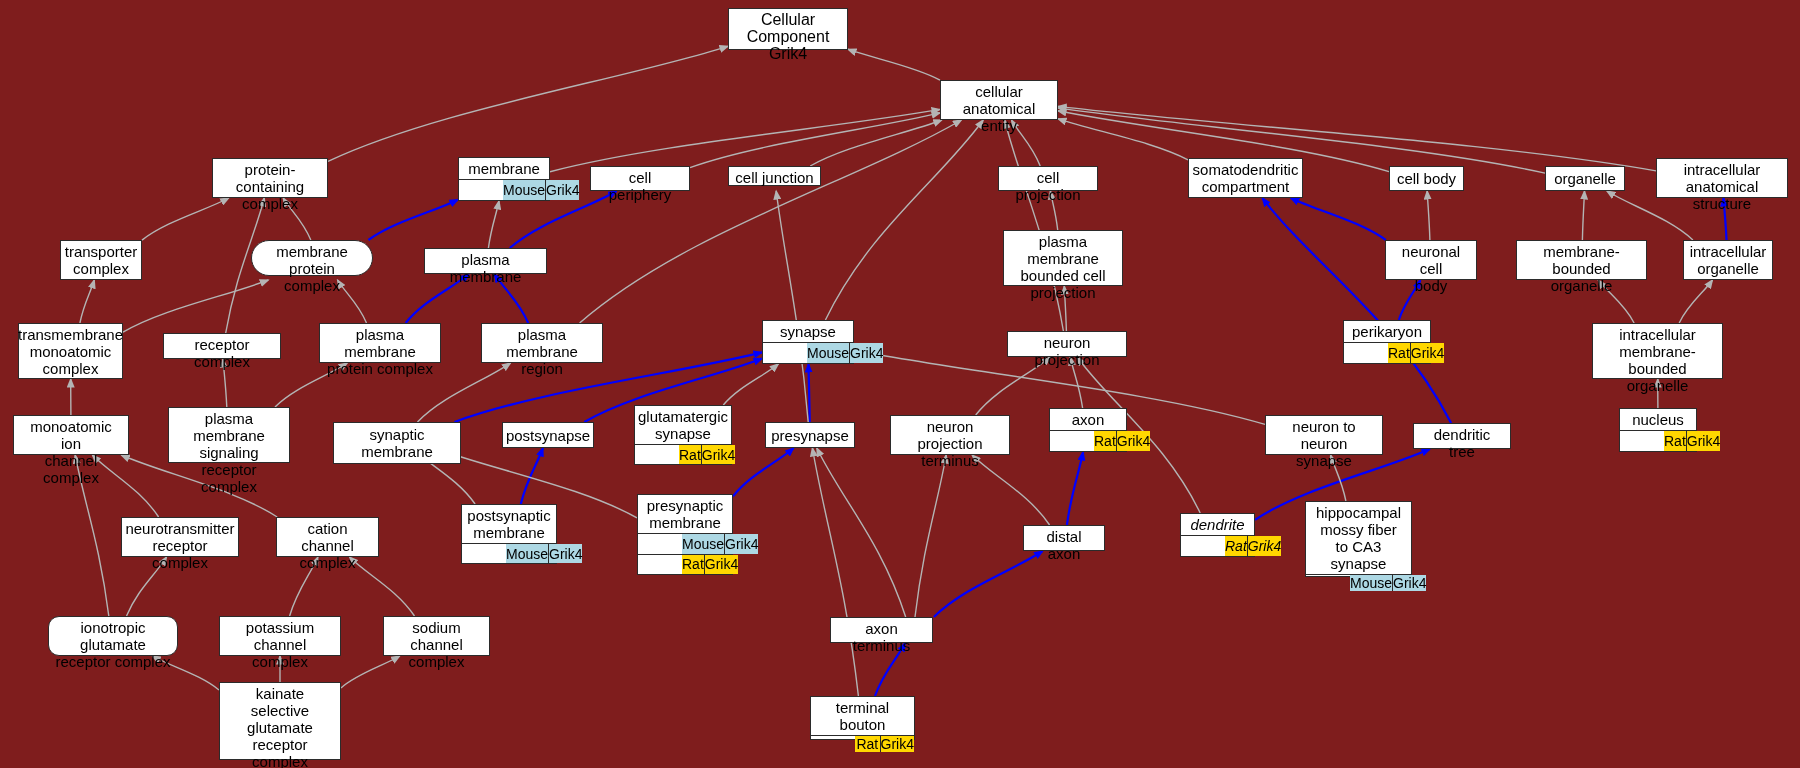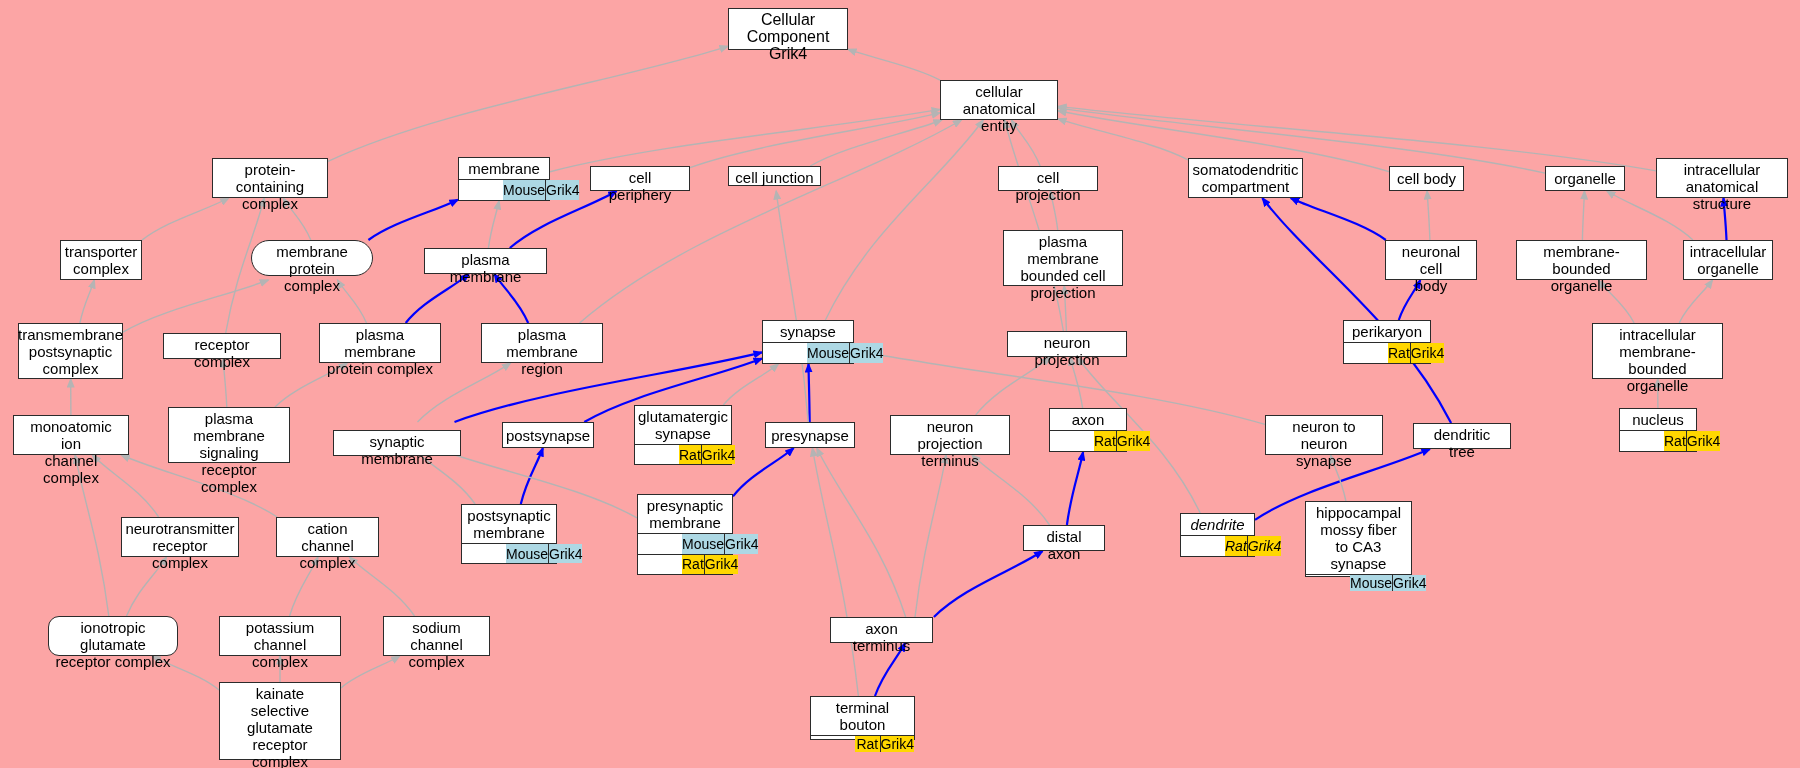--- a/index.html
+++ b/index.html
@@ -1,16 +1,16 @@
 <!DOCTYPE html>
 <html><head>
 <meta charset="utf-8">
 <style>
   html,body{margin:0;padding:0;background:#ffffff;}
-  #stage{position:relative;width:1800px;height:768px;background:#fca5a5;
+  #stage{position:relative;width:1800px;height:768px;background:#7f1d1d;
          font-family:"Liberation Sans","DejaVu Sans",sans-serif;overflow:hidden;}
   #edges{position:absolute;left:0;top:0;width:1800px;height:768px;pointer-events:none;}
   .node{position:absolute;box-sizing:border-box;border:1.5px solid #2b2b2b;
         background:#ffffff;display:flex;flex-direction:column;}
   .node .title{flex:1 1 auto;display:flex;align-items:center;justify-content:center;
         text-align:center;font-size:15px;line-height:17px;color:#000;padding:2px 6px;
         white-space:pre-line;}
   .node.root .title{font-size:16px;}
   .evrow{display:flex;border-top:1.5px solid #2b2b2b;height:22px;padding-left:44px;}
   .evrow .cell{flex:1 1 50%;display:flex;align-items:center;justify-content:center;
@@ -172,21 +172,21 @@
       <div class="node" style="left: 1516px; top: 240px; width: 131px; height: 40px;">
         <div class="title">membrane-bounded
 organelle</div>
       </div>
       <div class="node" style="left: 1683px; top: 240px; width: 90px; height: 40px;">
         <div class="title">intracellular
 organelle</div>
       </div>
       <div class="node" style="left: 18px; top: 323px; width: 105px; height: 56px;">
         <div class="title">transmembrane
-postsynaptic
+monoatomic
 complex</div>
       </div>
       <div class="node" style="left: 163px; top: 333px; width: 118px; height: 26px;">
         <div class="title">receptor complex</div>
       </div>
       <div class="node" style="left: 319px; top: 323px; width: 122px; height: 40px;">
         <div class="title">plasma membrane
 protein complex</div>
       </div>
       <div class="node" style="left: 481px; top: 323px; width: 122px; height: 40px;">
@@ -217,21 +217,21 @@
       </div>
       <div class="node" style="left: 13px; top: 415px; width: 116px; height: 40px;">
         <div class="title">monoatomic ion
 channel complex</div>
       </div>
       <div class="node" style="left: 168px; top: 407px; width: 122px; height: 56px;">
         <div class="title">plasma membrane
 signaling receptor
 complex</div>
       </div>
-      <div class="node" style="left: 333px; top: 422px; width: 128px; height: 26px; margin-top: 8px;">
+      <div class="node" style="left: 333px; top: 422px; width: 128px; height: 42px;">
         <div class="title">synaptic membrane</div>
       </div>
       <div class="node" style="left: 502px; top: 422px; width: 92px; height: 26px;">
         <div class="title">postsynapse</div>
       </div>
       <div class="node" style="left: 634px; top: 405px; width: 98px; height: 60px;">
         <div class="title">glutamatergic
 synapse</div>
         <div class="evrow ev-rat">
           <div class="cell">Rat</div>

